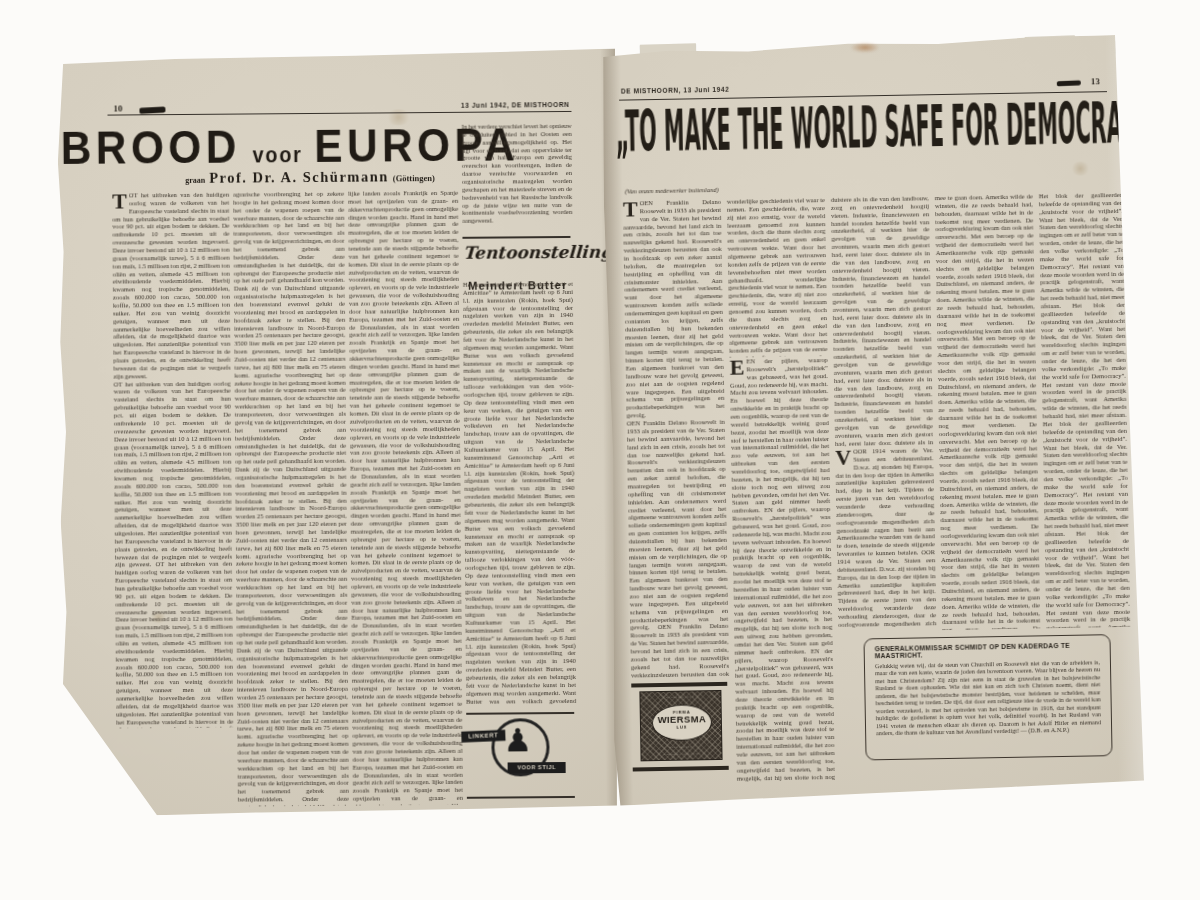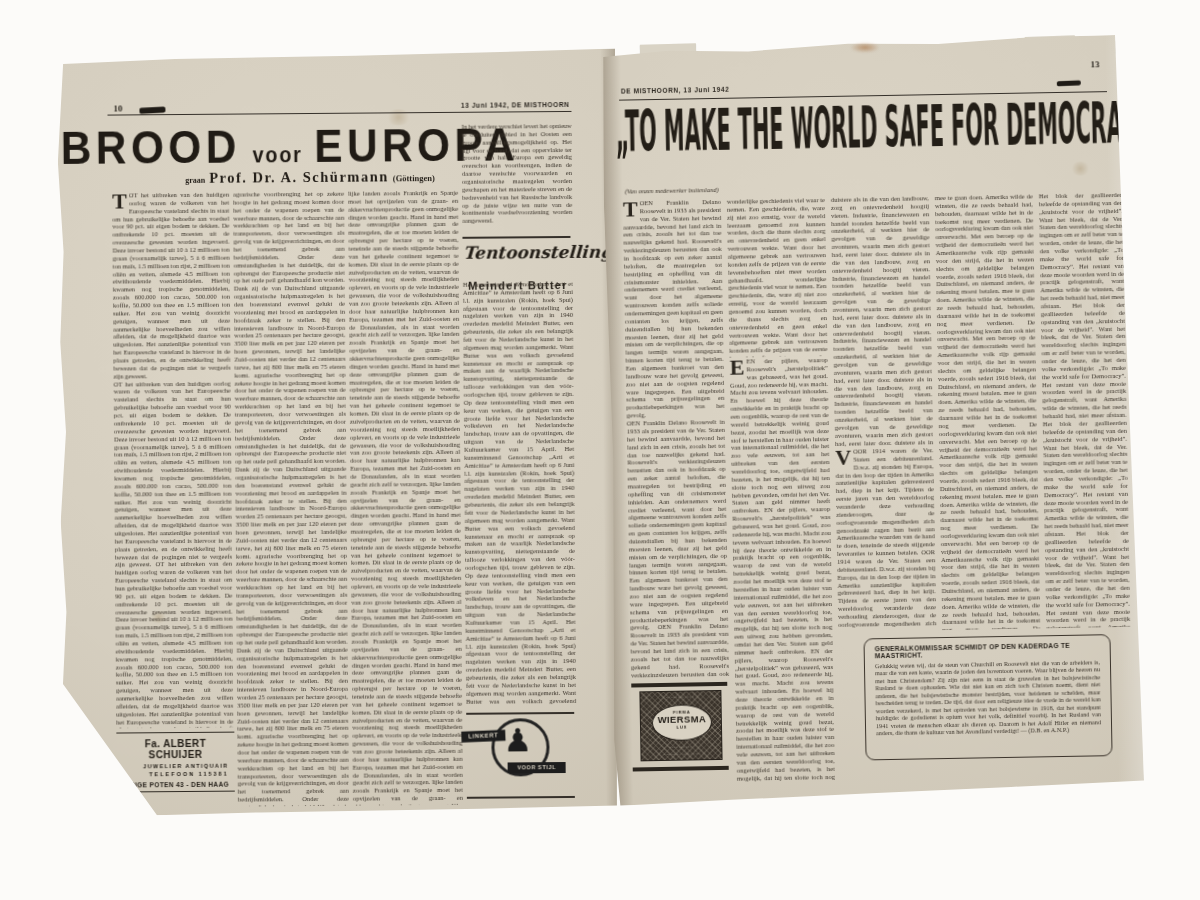--- a/index.html
+++ b/index.html
@@ -129,36 +129,30 @@
   <div class="hr" style="left:406px;top:664px;width:108px;height:1.5px;"></div>
 
   <div class="abs logo">
     <div class="logo-circle"></div>
     <div class="logo-fig">♟</div>
     <div class="logo-bar" style="left:-2px;top:14px;width:44px;transform:rotate(-2deg);">LINKERT</div>
     <div class="logo-bar" style="left:44px;top:46px;width:58px;font-size:5.5px;">VOOR STIJL</div>
   </div>
   <div class="hr" style="left:406px;top:748px;width:108px;height:1.5px;"></div>
 
-  <div class="abs ad-schuijer">
-    <div class="ads-1">Fa. ALBERT SCHUIJER</div>
-    <div class="ads-2">JUWELIER ANTIQUAIR</div>
-    <div class="ads-3">TELEFOON 115381</div>
-    <div class="ads-4">LANGE POTEN 43 - DEN HAAG</div>
-  </div>
 </div>
 
 <div class="page page-right">
   <div class="fold-shade-r"></div>
   <div class="edge-light"></div>
   <div class="spot" style="left:470px;top:130px;width:20px;height:14px;"></div>
 
   <div class="abs dl" style="left:22px;top:48px;">DE MISTHOORN, 13 Juni 1942</div>
   <div class="smudge" style="left:458px;top:49px;width:24px;height:5px;transform:rotate(-2deg);"></div>
-  <div class="abs pgnum" style="left:492px;top:28px;">13</div>
+  <div class="abs pgnum" style="left:492px;top:45px;">13</div>
   <div class="hr" style="left:20px;top:60px;width:488px;"></div>
 
   <div class="abs hl-right">
     <div class="hl2">„TO MAKE THE WORLD SAFE FOR DEMOCRACY”</div>
   </div>
 
   <div class="abs corr" style="left:22px;top:148px;width:98px;">(Van onzen medewerker buitenland)</div>
   <div class="col" style="left:22px;top:160px;width:98px;height:478px;">
     <div class="blk">
       <span class="dcap">T</span><span>OEN Franklin Delano Roosevelt in 1933 als president van de Ver. Staten het bewind aanvaardde, bevond het land zich in een crisis, zooals het tot dan toe nauwelijks gekend had. Roosevelt's verkiezingsleuzen berustten dan ook in hoofdzaak op een zeker aantal beloften, die maatregelen tot bestrijding en opheffing van dit crisismonster inhielden. Aan ondernemers werd crediet verleend, want door het algemeene wantrouwen konden zelfs soliede ondernemingen geen kapitaal en geen contanten los krijgen, zelfs duizendtallen bij hun bekenden moesten leenen, daar zij het geld misten om de verplichtingen, die op langen termijn waren aangegaan, binnen korten tijd terug te betalen. Een algemeen bankroet van den landbouw ware het gevolg geweest, zoo niet aan de oogsten regelend ware ingegrepen. Een uitgebreid schema van prijsregelingen en productiebeperkingen was het gevolg.</span>

